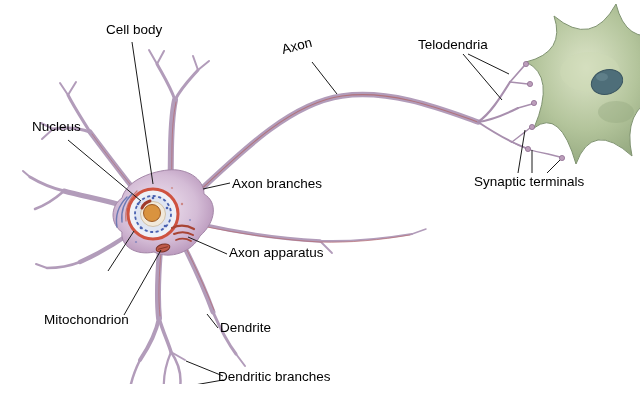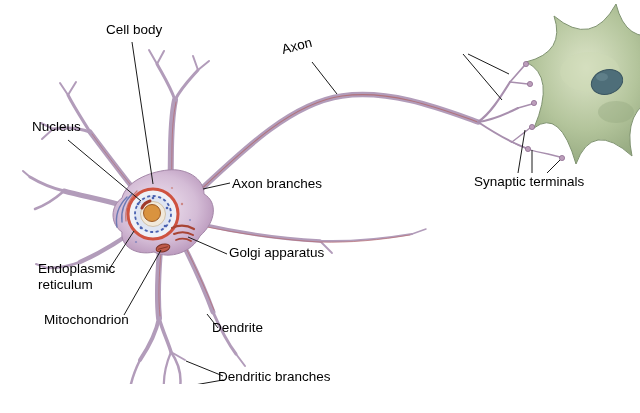--- a/index.html
+++ b/index.html
@@ -172,22 +172,22 @@
       <line x1="88" y1="271" x2="114" y2="231"></line>
       <line x1="104" y1="315" x2="141" y2="250"></line>
       <line x1="198" y1="328" x2="187" y2="314"></line>
       <line x1="203" y1="376" x2="166" y2="361"></line>
       <line x1="203" y1="380" x2="163" y2="387"></line>
     </g>
   </svg>
 
   <div class="lbl" style="left:86px;top:22px;">Cell body</div>
   <div class="lbl rot" style="left:262px;top:42px;">Axon</div>
+  <div class="lbl" style="left:398px;top:37px;">Telodendria</div>
   <div class="lbl" style="left:12px;top:119px;">Nucleus</div>
   <div class="lbl" style="left:212px;top:176px;">Axon branches</div>
   <div class="lbl" style="left:454px;top:174px;text-align:right;">Synaptic terminals</div>
-  <div class="lbl" style="left:209px;top:245px;">Golgi apparatus</div>
-  <div class="lbl wrap" style="left:18px;top:261px;">Endoplasmic reticulum</div>
+  <div class="lbl" style="left:209px;top:245px;">Axon apparatus</div>
   <div class="lbl" style="left:24px;top:312px;">Mitochondrion</div>
-  <div class="lbl" style="left:192px;top:320px;text-align:center;">Dendrite</div>
+  <div class="lbl" style="left:200px;top:320px;text-align:center;">Dendrite</div>
   <div class="lbl" style="left:198px;top:369px;">Dendritic branches</div>
 
 </div>
 
 </body></html>

